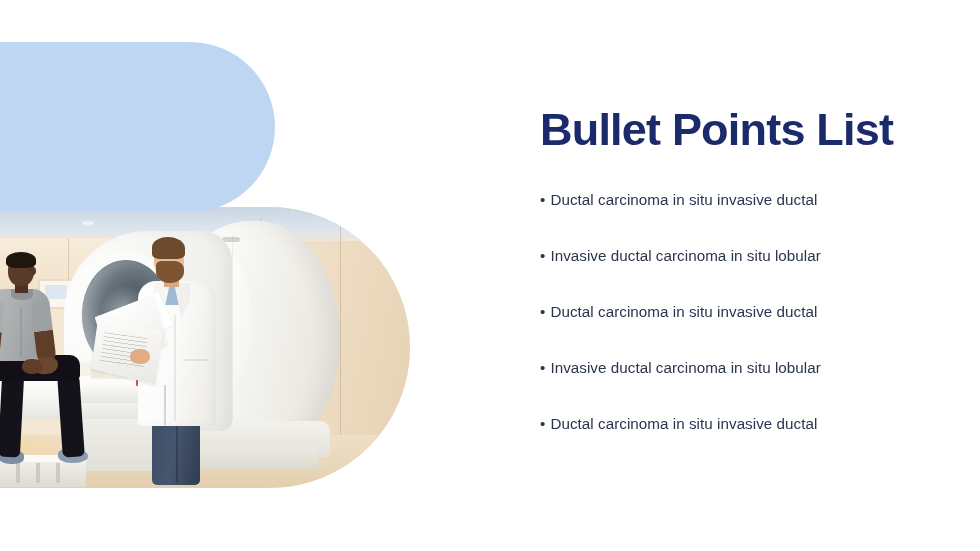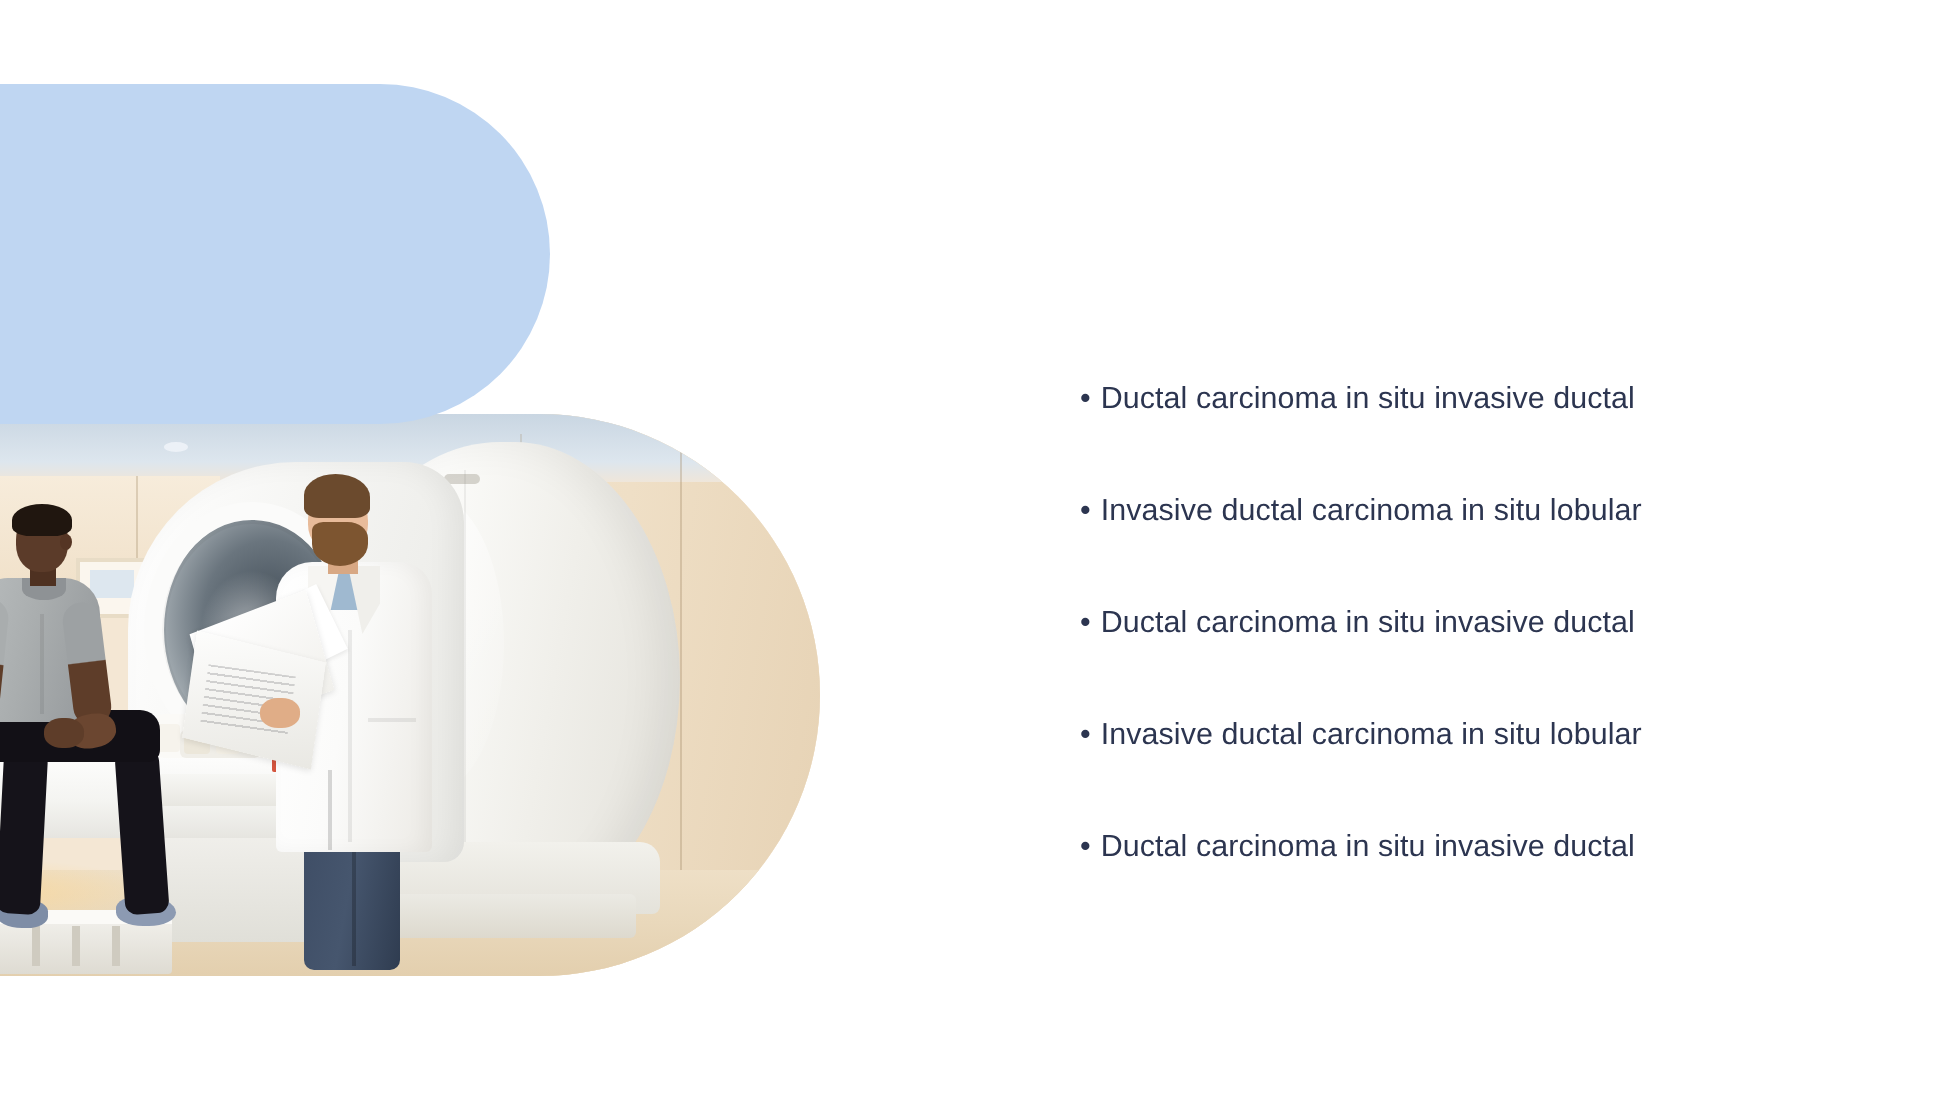--- a/index.html
+++ b/index.html
@@ -517,20 +517,21 @@
         <div class="d-hand"></div>
 
       </div>
     </div>
 
     <div class="blue-pill"></div>
   </div>
 
   <div class="content">
 
+    <div class="title">Bullet Points List</div>
 
     <div class="bullets">
 
       <div class="bullet-row">
         <span class="bullet-dot">•</span>
         <span class="bullet-text">Ductal carcinoma in situ invasive ductal</span>
       </div>
 
       <div class="bullet-row">
         <span class="bullet-dot">•</span>

